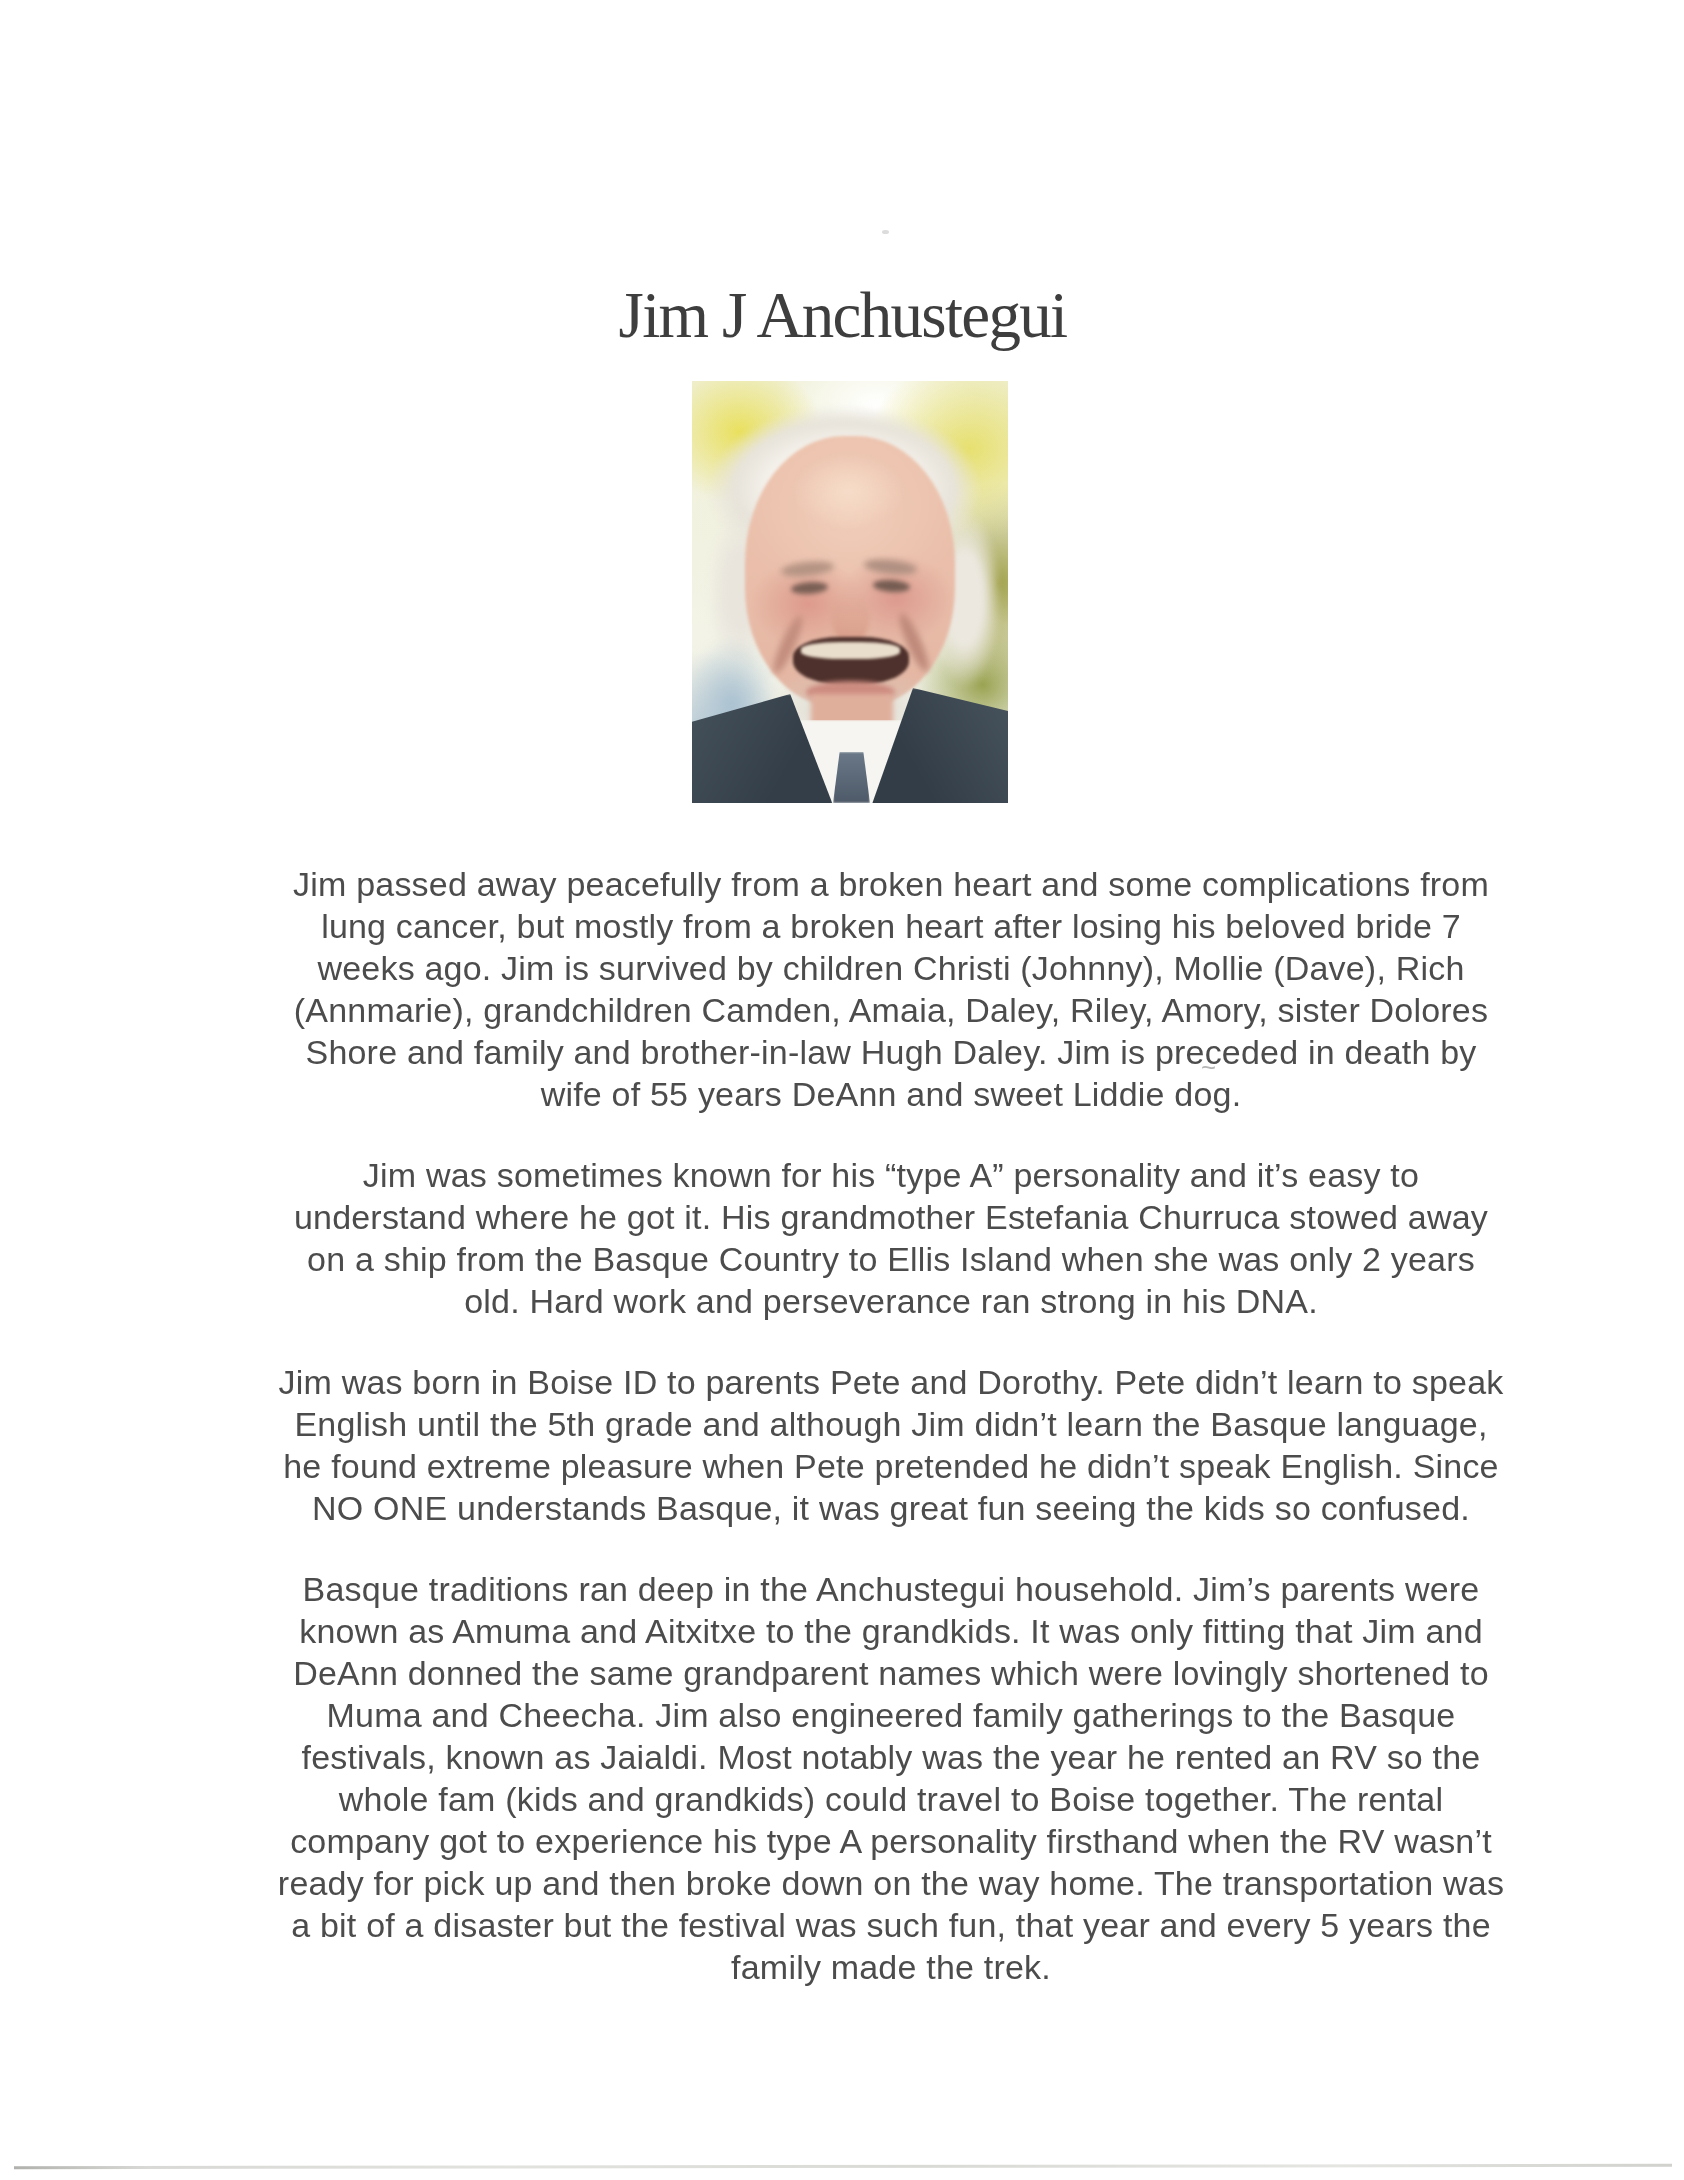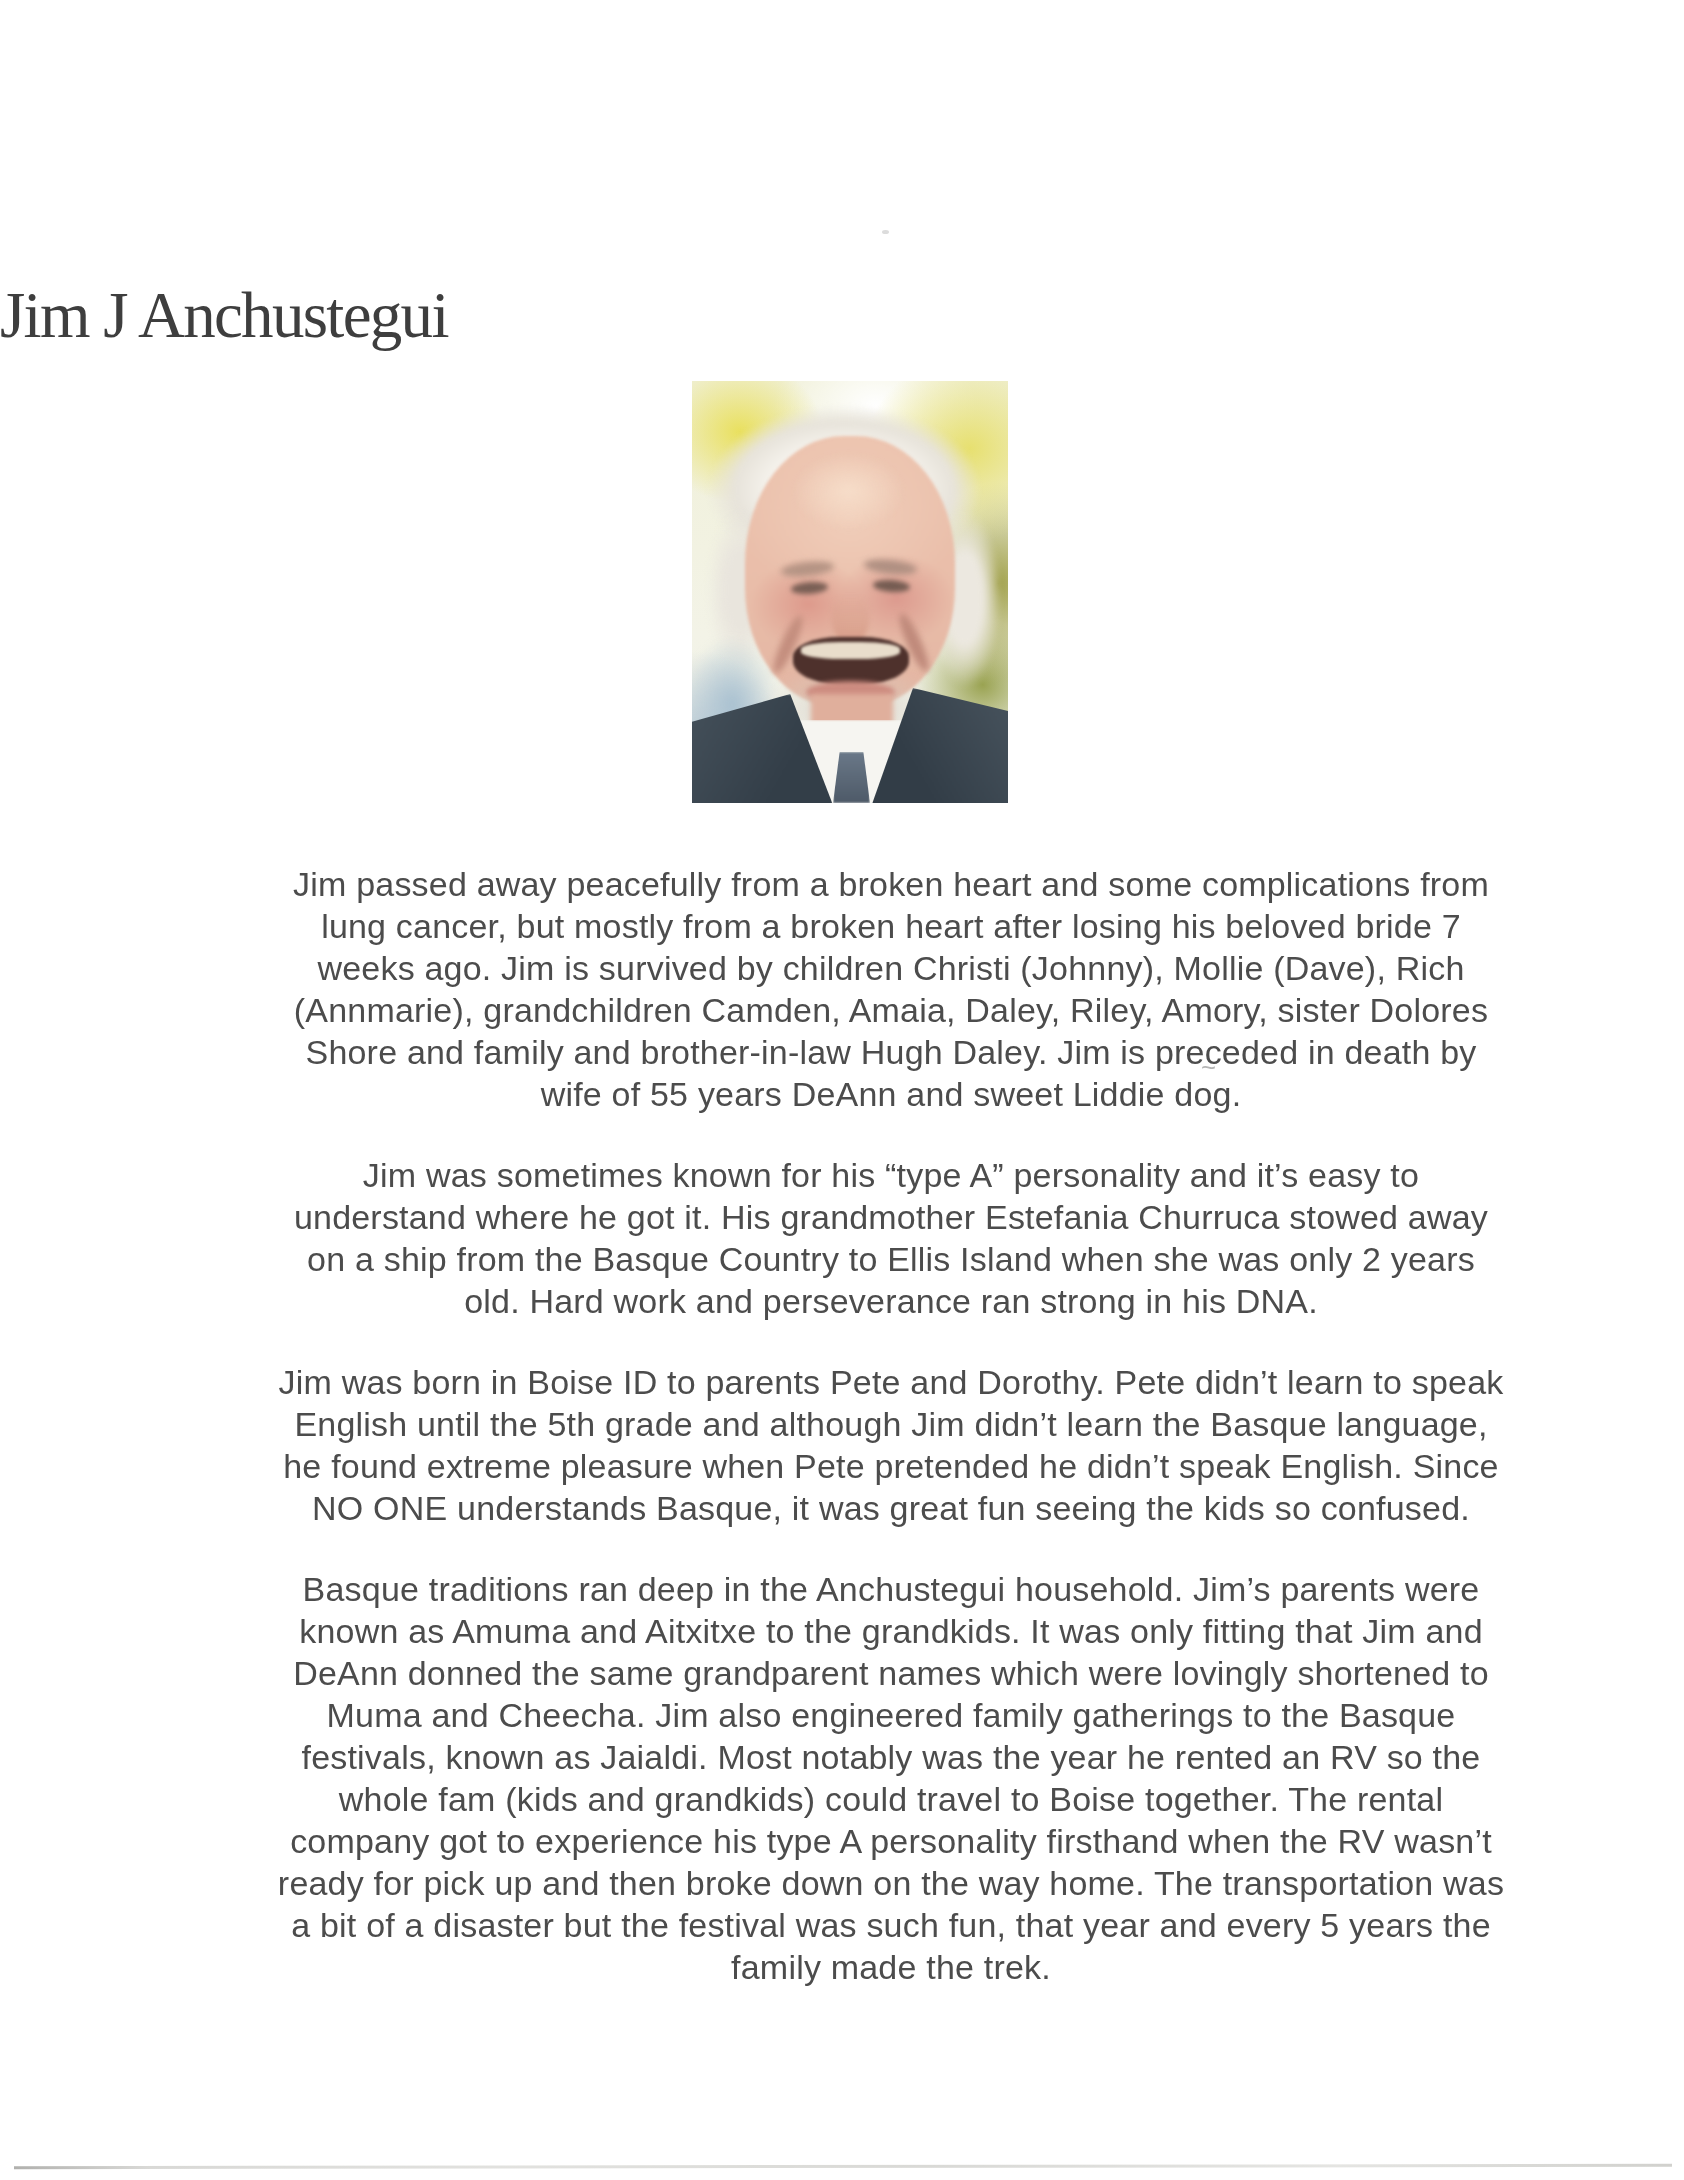--- a/index.html
+++ b/index.html
@@ -6,21 +6,21 @@
   .page{
     position:relative;
     width:1685px;height:2181px;
     background:#ffffff;
     overflow:hidden;
     font-family:"Liberation Sans", sans-serif;
   }
   .title{
     position:absolute;
     left:0; top:235px; width:1685px;
-    text-align:left;
+    text-align:center;
     font-family:"Liberation Serif", serif;
     font-size:65px;
     font-weight:400;
     letter-spacing:-1.7px;
     color:#3e3e3e;
     line-height:72px;
     white-space:nowrap;
   }
   .dates{
     position:absolute;

